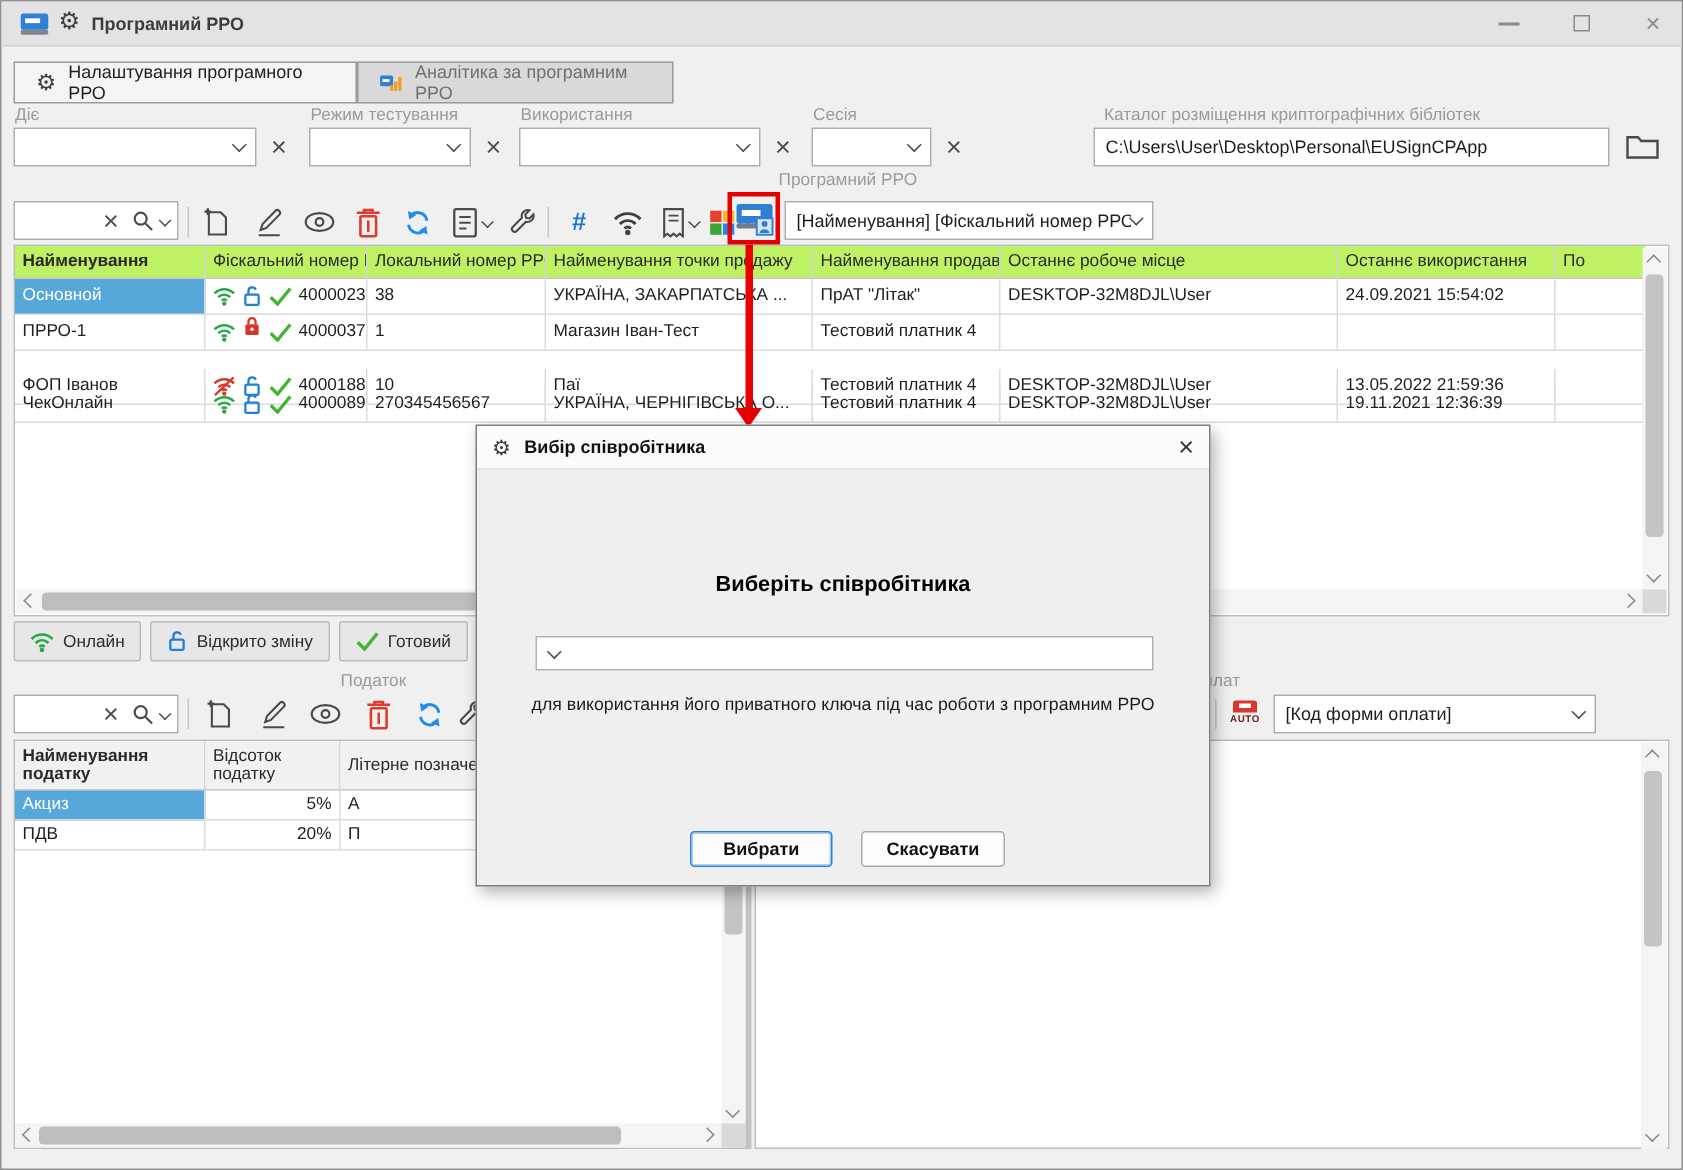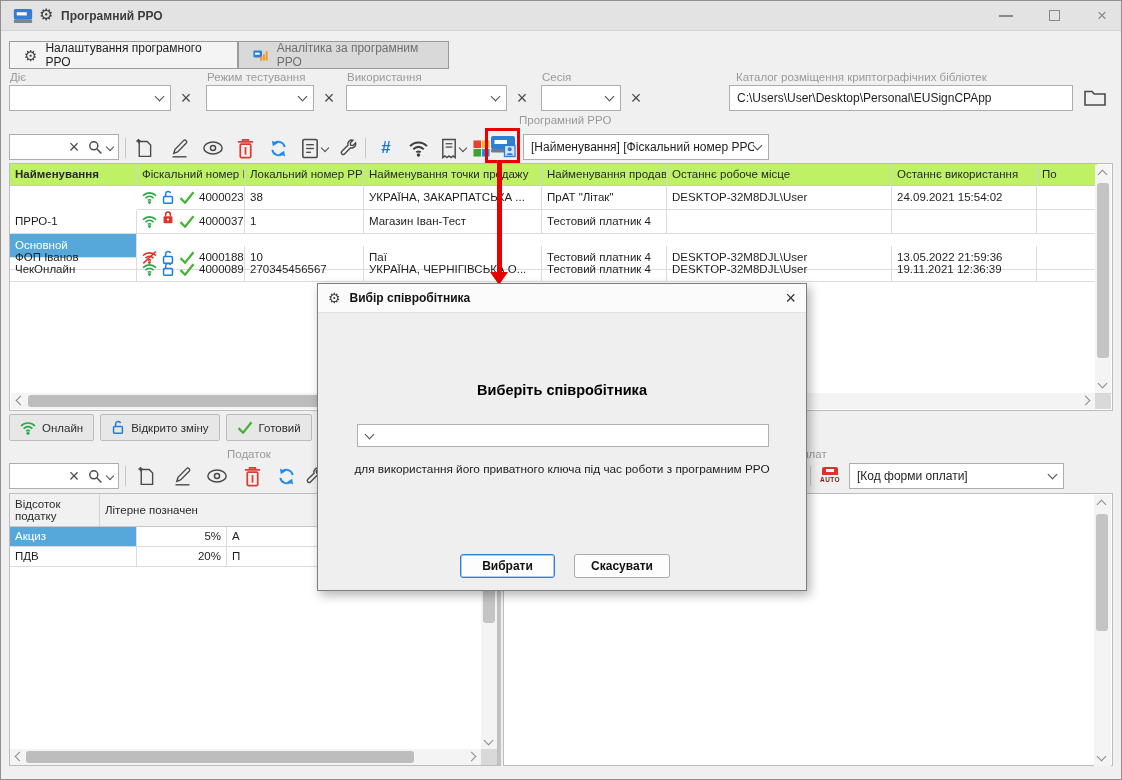--- a/index.html
+++ b/index.html
@@ -31,21 +31,21 @@
   .tbtn{position:absolute;top:134px;width:26px;height:26px;display:flex;align-items:center;justify-content:center;}
   .tbtn2{position:absolute;top:462px;width:26px;height:26px;display:flex;align-items:center;justify-content:center;}
   .ddarrow{width:6px;height:6px;border-right:1.4px solid #4c4c4c;border-bottom:1.4px solid #4c4c4c;transform:rotate(45deg);}
   .hash{font-size:17px;font-weight:bold;color:#1c76d2;}
   
   .mtable{left:8px;top:162px;width:1104px;height:248px;background:#fff;border:1px solid #bdbdbd;}
   .hrow{position:absolute;left:0;top:0;height:22px;display:flex;background:#bef264;border-bottom:1px solid #c9c9c9;}
   .hcell{height:22px;line-height:21px;padding:0 5px;font-size:11.5px;color:#2a2a2a;border-right:1px solid #d4d4d4;overflow:hidden;white-space:nowrap;}
   .drow{position:absolute;left:0;height:24px;display:flex;}
   .dcell{height:24px;line-height:23px;padding:0 5px;font-size:11.5px;border-right:1px solid #dcdcdc;border-bottom:1px solid #dcdcdc;overflow:hidden;white-space:nowrap;display:flex;align-items:center;gap:4px;}
-  .dcell[data-selected="true"]{background:#55a8d9;color:#fff;margin-top:48px;}
+  .dcell[data-selected="true"]{background:#55a8d9;color:#fff;}
   .bold{font-weight:bold;}
   
   .wifi{color:#27a845;display:inline-flex;}
   .wifi[data-state="offline"]{color:#d8352b;}
   .wifi .slash{display:none;}
   .wifi[data-state="offline"] .slash{display:block;}
   .lockwrap .lk-closed{display:none;}
   .lockwrap[data-state="closed"] .lk-closed{display:inline;}
   
   .sb-chev{width:7px;height:7px;border-right:1.6px solid #8a8a8a;border-bottom:1.6px solid #8a8a8a;}
@@ -518,20 +518,21 @@
       </svg>
   </div>
   <div class="tbtn2" style="left:300px">
     <svg width="21" height="21" viewBox="0 0 24 24">
         <path d="M20.3 6.8a4.6 4.6 0 0 1-5.9 4.4l-7 7a2.1 2.1 0 1 1-3-3l7-7a4.6 4.6 0 0 1 5.7-5.7L14 5.6l.5 2.6 2.6.5 3-3z" fill="none" stroke="#4a4a4a" stroke-width="1.6"></path>
       </svg>
   </div>
 
   <div class="abs taxpanel">
     <div style="position:absolute;left:0;top:0;display:flex;height:33px;border-bottom:1px solid #c9c9c9;background:#f1f1f1">
+      <div class="thcell bold" style="width:127px">Найменування податку</div>
       <div class="thcell" style="width:90px">Відсоток податку</div>
       <div class="thcell" style="width:254px;border-right:none">Літерне позначен</div>
     </div>
     <div class="trow" style="top:33px">
       <div class="tcell" style="width:127px" data-selected="true">Акциз</div>
       <div class="tcell rnum" style="width:90px">5%</div>
       <div class="tcell" style="width:254px;border-right:none">А</div>
     </div>
     <div class="trow" style="top:53px">
       <div class="tcell" style="width:127px" data-selected="false">ПДВ</div>

